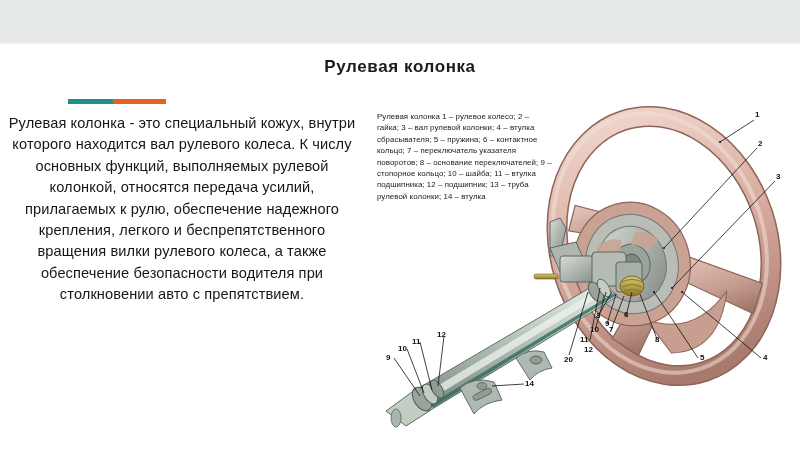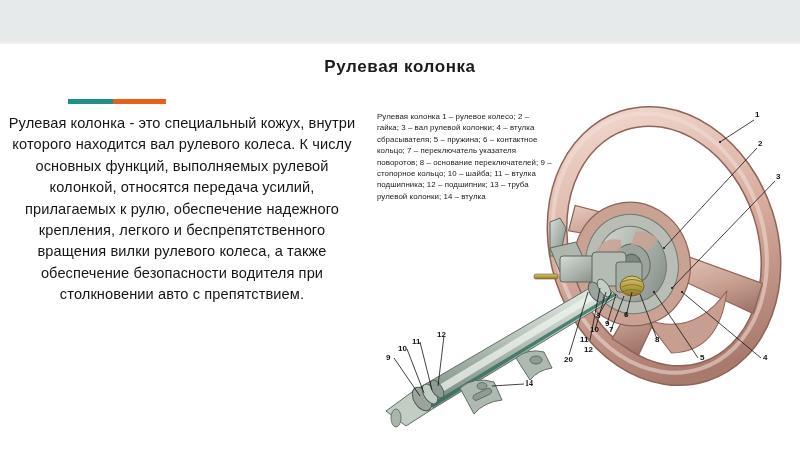--- a/index.html
+++ b/index.html
@@ -268,16 +268,16 @@
     <div class="callout" style="left:232px;top:216px;">8</div>
     <div class="callout" style="left:241px;top:224px;">9</div>
     <div class="callout" style="left:226px;top:230px;">10</div>
     <div class="callout" style="left:216px;top:240px;">11</div>
     <div class="callout" style="left:220px;top:250px;">12</div>
     <div class="callout" style="left:200px;top:260px;">20</div>
     <div class="callout" style="left:22px;top:258px;">9</div>
     <div class="callout" style="left:34px;top:249px;">10</div>
     <div class="callout" style="left:48px;top:242px;">11</div>
     <div class="callout" style="left:73px;top:235px;">12</div>
-    <div class="callout" style="left:161px;top:284px;font-family:Liberation Serif, serif;">14</div>
+    <div class="callout" style="left:161px;top:284px;">14</div>
 
   </div>
 </div>
 
 </body></html>

